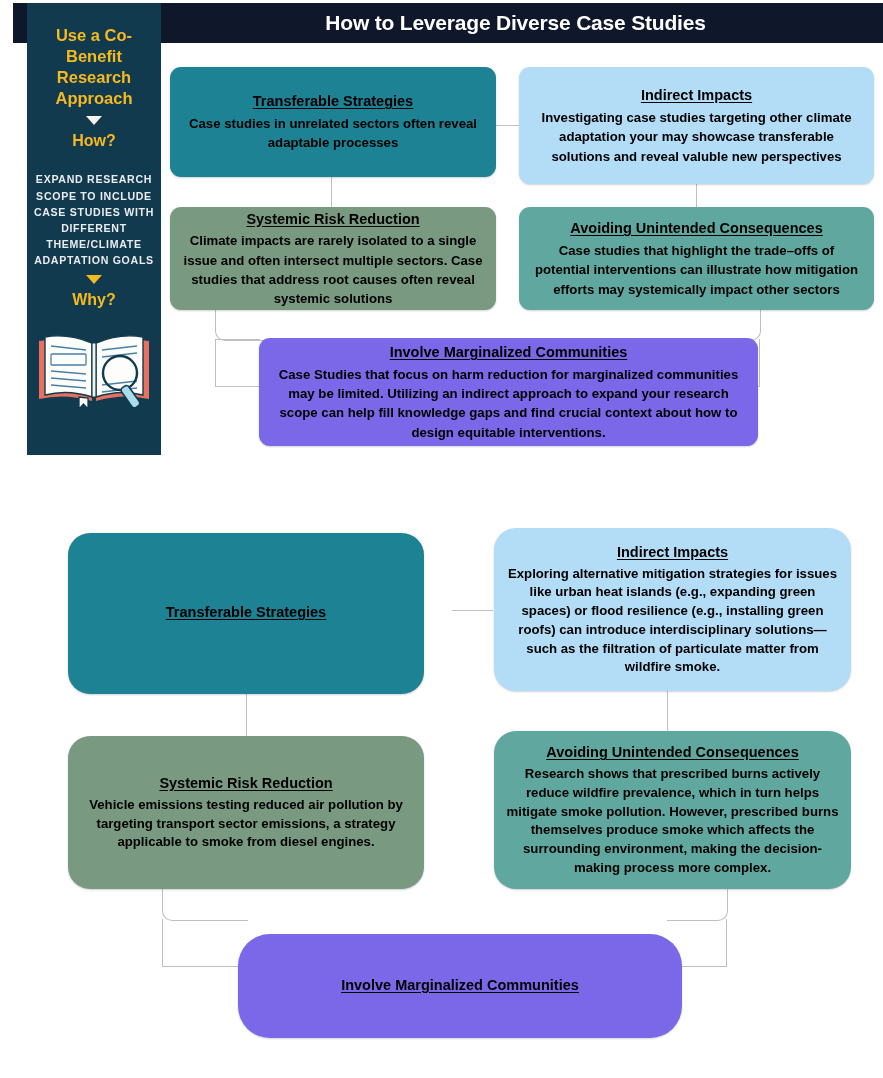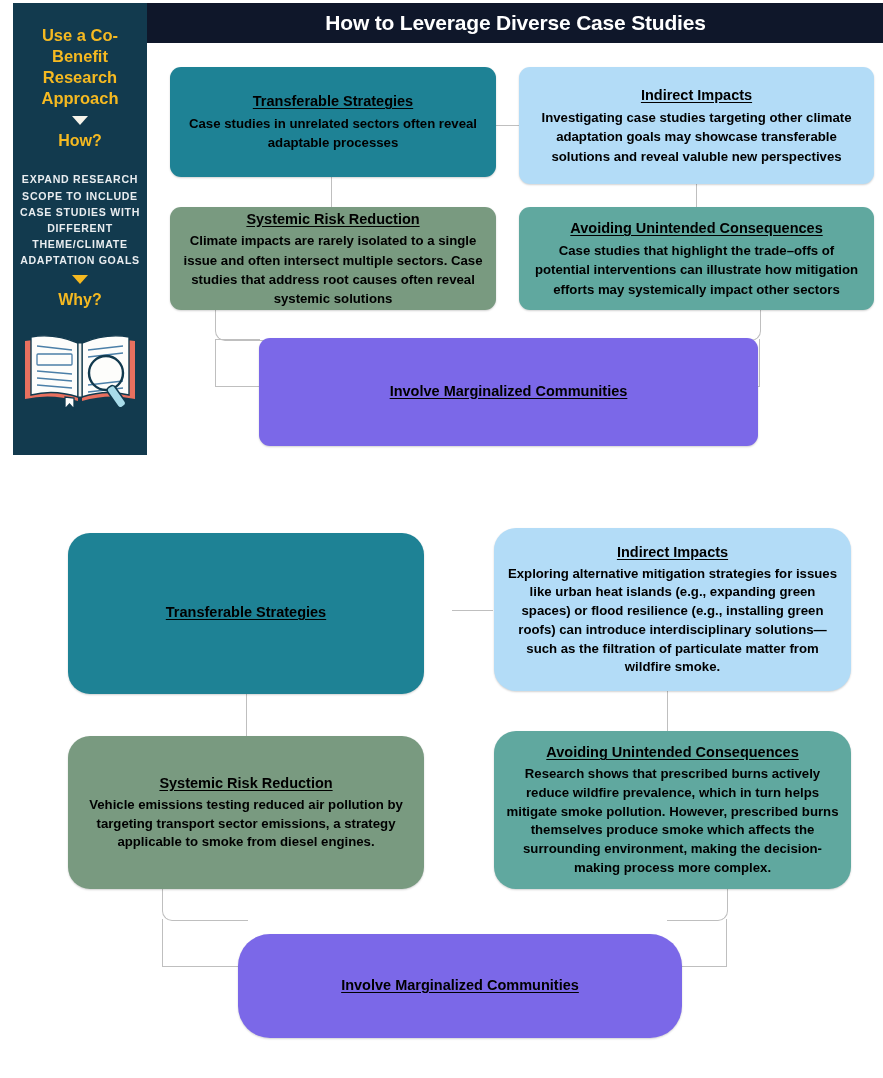--- a/index.html
+++ b/index.html
@@ -13,21 +13,21 @@
   
   .hdr-band{
     position:absolute;background:#0f172a;color:#ffffff;
     display:flex;align-items:center;justify-content:center;
     font-weight:bold;letter-spacing:-0.2px;
   }
   #header-top{left:13px;top:3px;width:870px;height:40px;font-size:21px;padding-left:135px;box-sizing:border-box;}
   #header-example{left:13px;top:461px;width:870px;height:42px;font-size:21px;}
 
   #sidebar{
-    position:absolute;left:13px;top:3px;width:134px;height:452px;
+    position:absolute;left:27px;top:3px;width:134px;height:452px;
     background:#123A4E;display:flex;flex-direction:column;align-items:center;
     padding-top:22px;box-sizing:border-box;
   }
   .side-head{
     color:#F5B921;font-weight:bold;font-size:16.5px;line-height:1.28;
     text-align:center;width:118px;
   }
   .side-q{color:#F5B921;font-weight:bold;font-size:16px;text-align:center;}
   .side-body{
     color:#E9EDF0;font-weight:bold;font-size:10.6px;line-height:1.52;
@@ -133,35 +133,36 @@
   <div class="conn" style="left:759px;top:339px;width:1px;height:48px;border-left-width:1px;"></div>
   <div class="conn" style="left:717px;top:386px;width:43px;height:1px;border-top-width:1px;"></div>
 
   <div class="box s1" style="left:170px;top:67px;width:326px;height:110px;background:#1E8295;">
     <div class="ttl">Transferable Strategies</div>
     <div class="bdy">Case studies in unrelated sectors often reveal adaptable processes</div>
   </div>
 
   <div class="box s1" style="left:519px;top:67px;width:355px;height:117px;background:#B3DCF7;">
     <div class="ttl">Indirect Impacts</div>
-    <div class="bdy">Investigating case studies targeting other climate adaptation goals may showcase transferable solutions and reveal valuble new perspectives</div>
+    <div class="bdy">Investigating case studies targeting other climate adaptation your may showcase transferable solutions and reveal valuble new perspectives</div>
   </div>
 
   <div class="box s1" style="left:170px;top:207px;width:326px;height:103px;background:#799A80;">
     <div class="ttl">Systemic Risk Reduction</div>
     <div class="bdy">Climate impacts are rarely isolated to a single issue and often intersect multiple sectors. Case studies that address root causes often reveal systemic solutions</div>
   </div>
 
   <div class="box s1" style="left:519px;top:207px;width:355px;height:103px;background:#60A89F;">
     <div class="ttl">Avoiding Unintended Consequences</div>
     <div class="bdy">Case studies that highlight the trade–offs of potential interventions can illustrate how mitigation efforts may systemically impact other sectors</div>
   </div>
 
   <div class="box s1" style="left:259px;top:338px;width:499px;height:108px;background:#7B68E8;">
     <div class="ttl">Involve Marginalized Communities</div>
+    <div class="bdy">Case Studies that focus on harm reduction for marginalized communities may be limited. Utilizing an indirect approach to expand your research scope can help fill knowledge gaps and find crucial context about how to design equitable interventions.</div>
   </div>
 
 
   <div class="conn" style="left:246px;top:694px;width:1px;height:42px;border-left-width:1px;"></div>
   <div class="conn" style="left:452px;top:610px;width:41px;height:1px;border-top-width:1px;"></div>
   <div class="conn" style="left:667px;top:690px;width:1px;height:42px;border-left-width:1px;"></div>
 
   <div class="conn" style="left:162px;top:889px;width:85px;height:31px;
        border-left-width:1px;border-bottom-width:1px;border-bottom-left-radius:10px;"></div>
   <div class="conn" style="left:162px;top:919px;width:1px;height:48px;border-left-width:1px;"></div>

